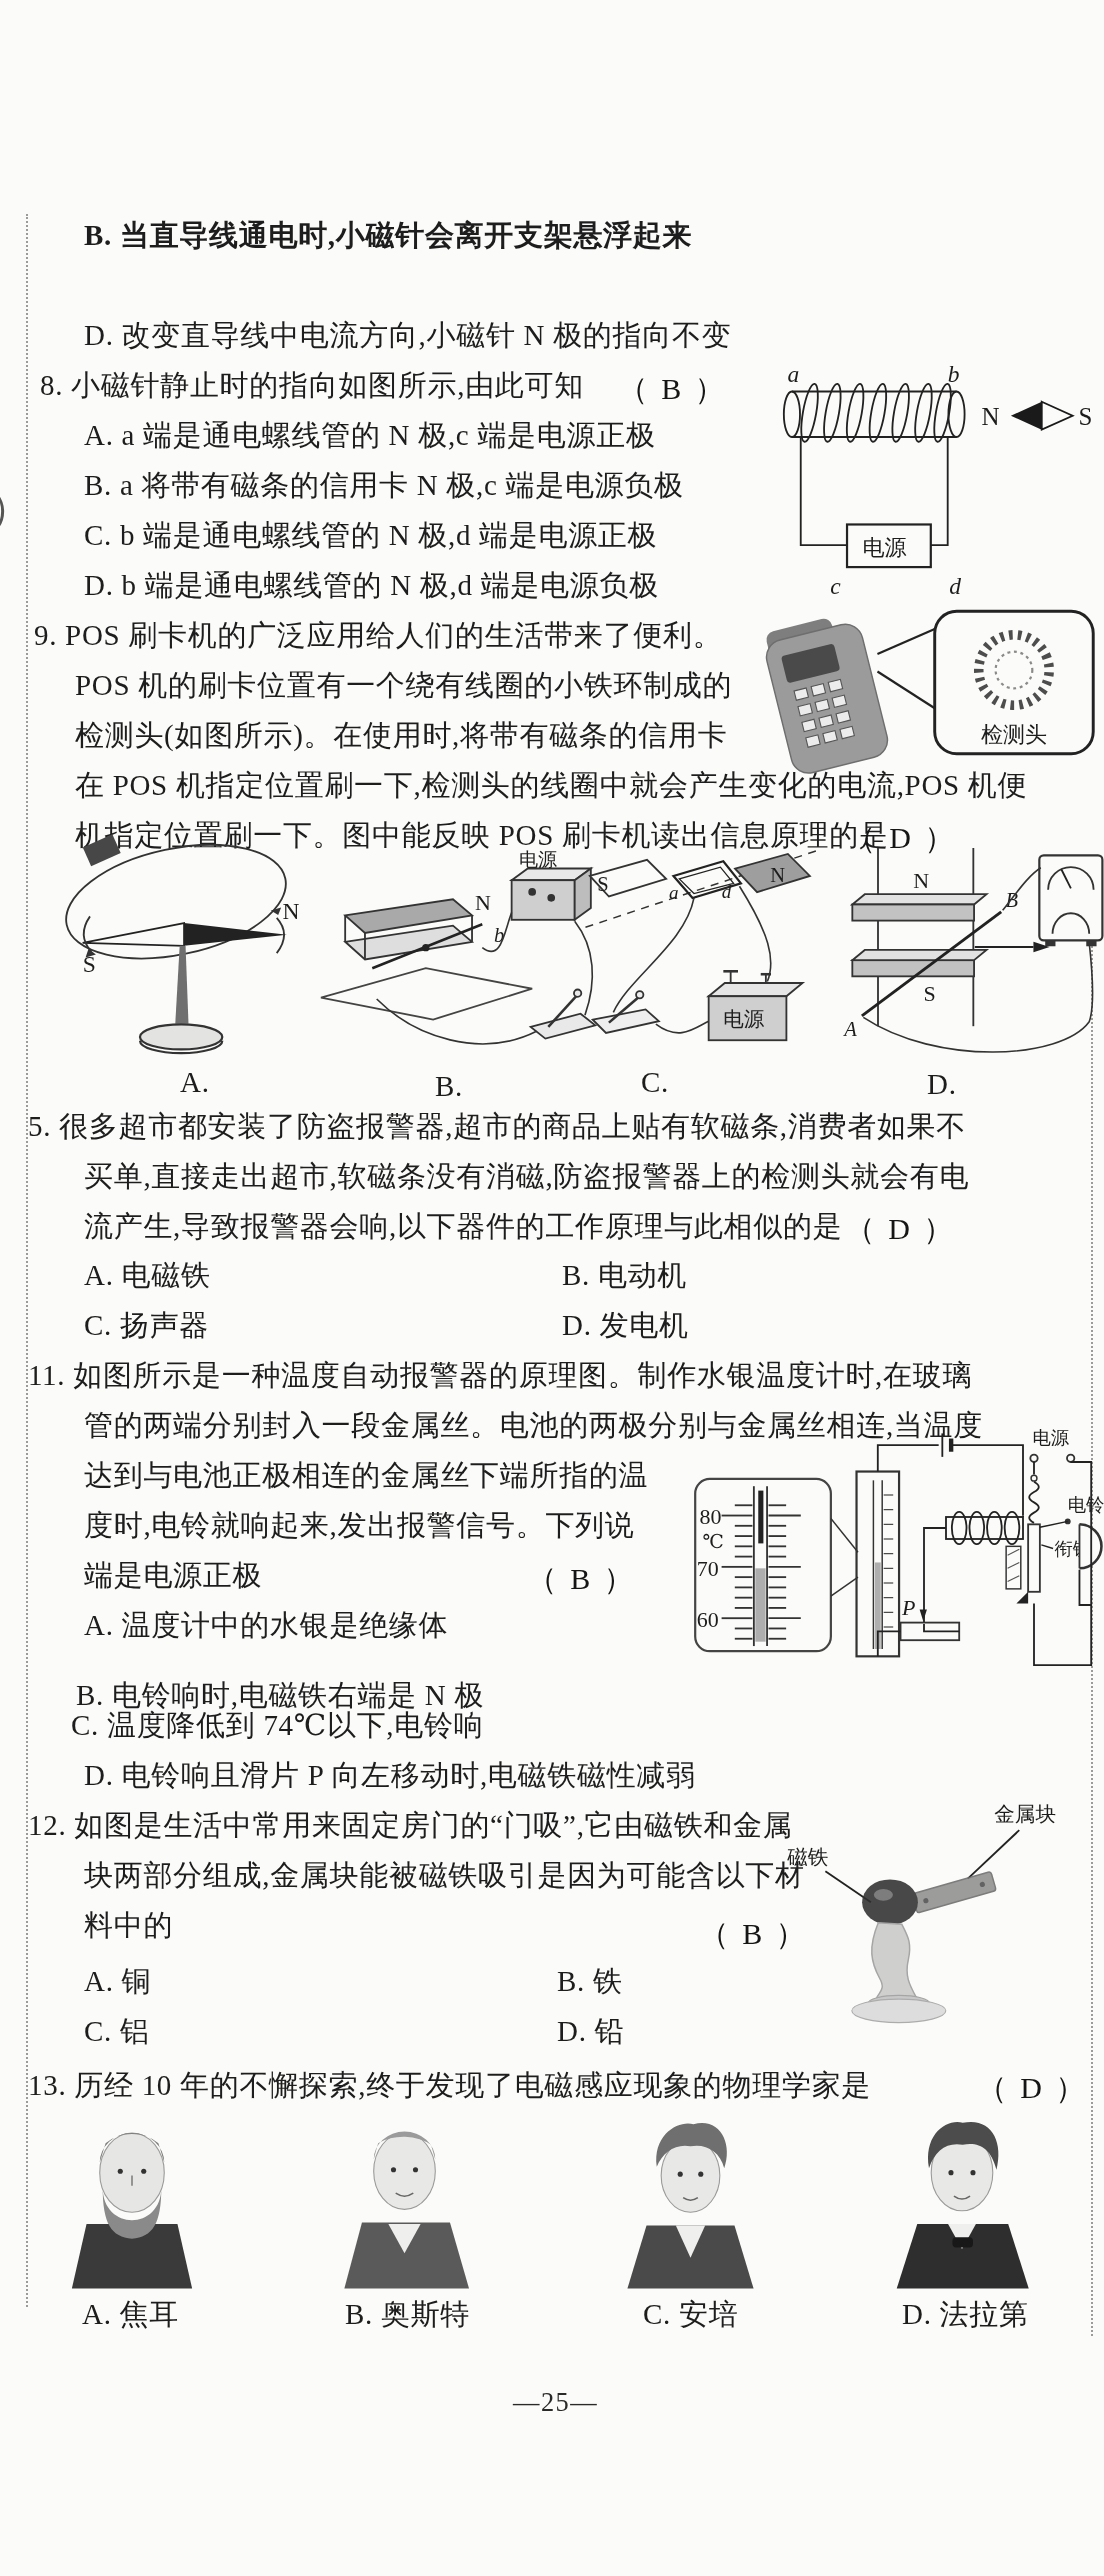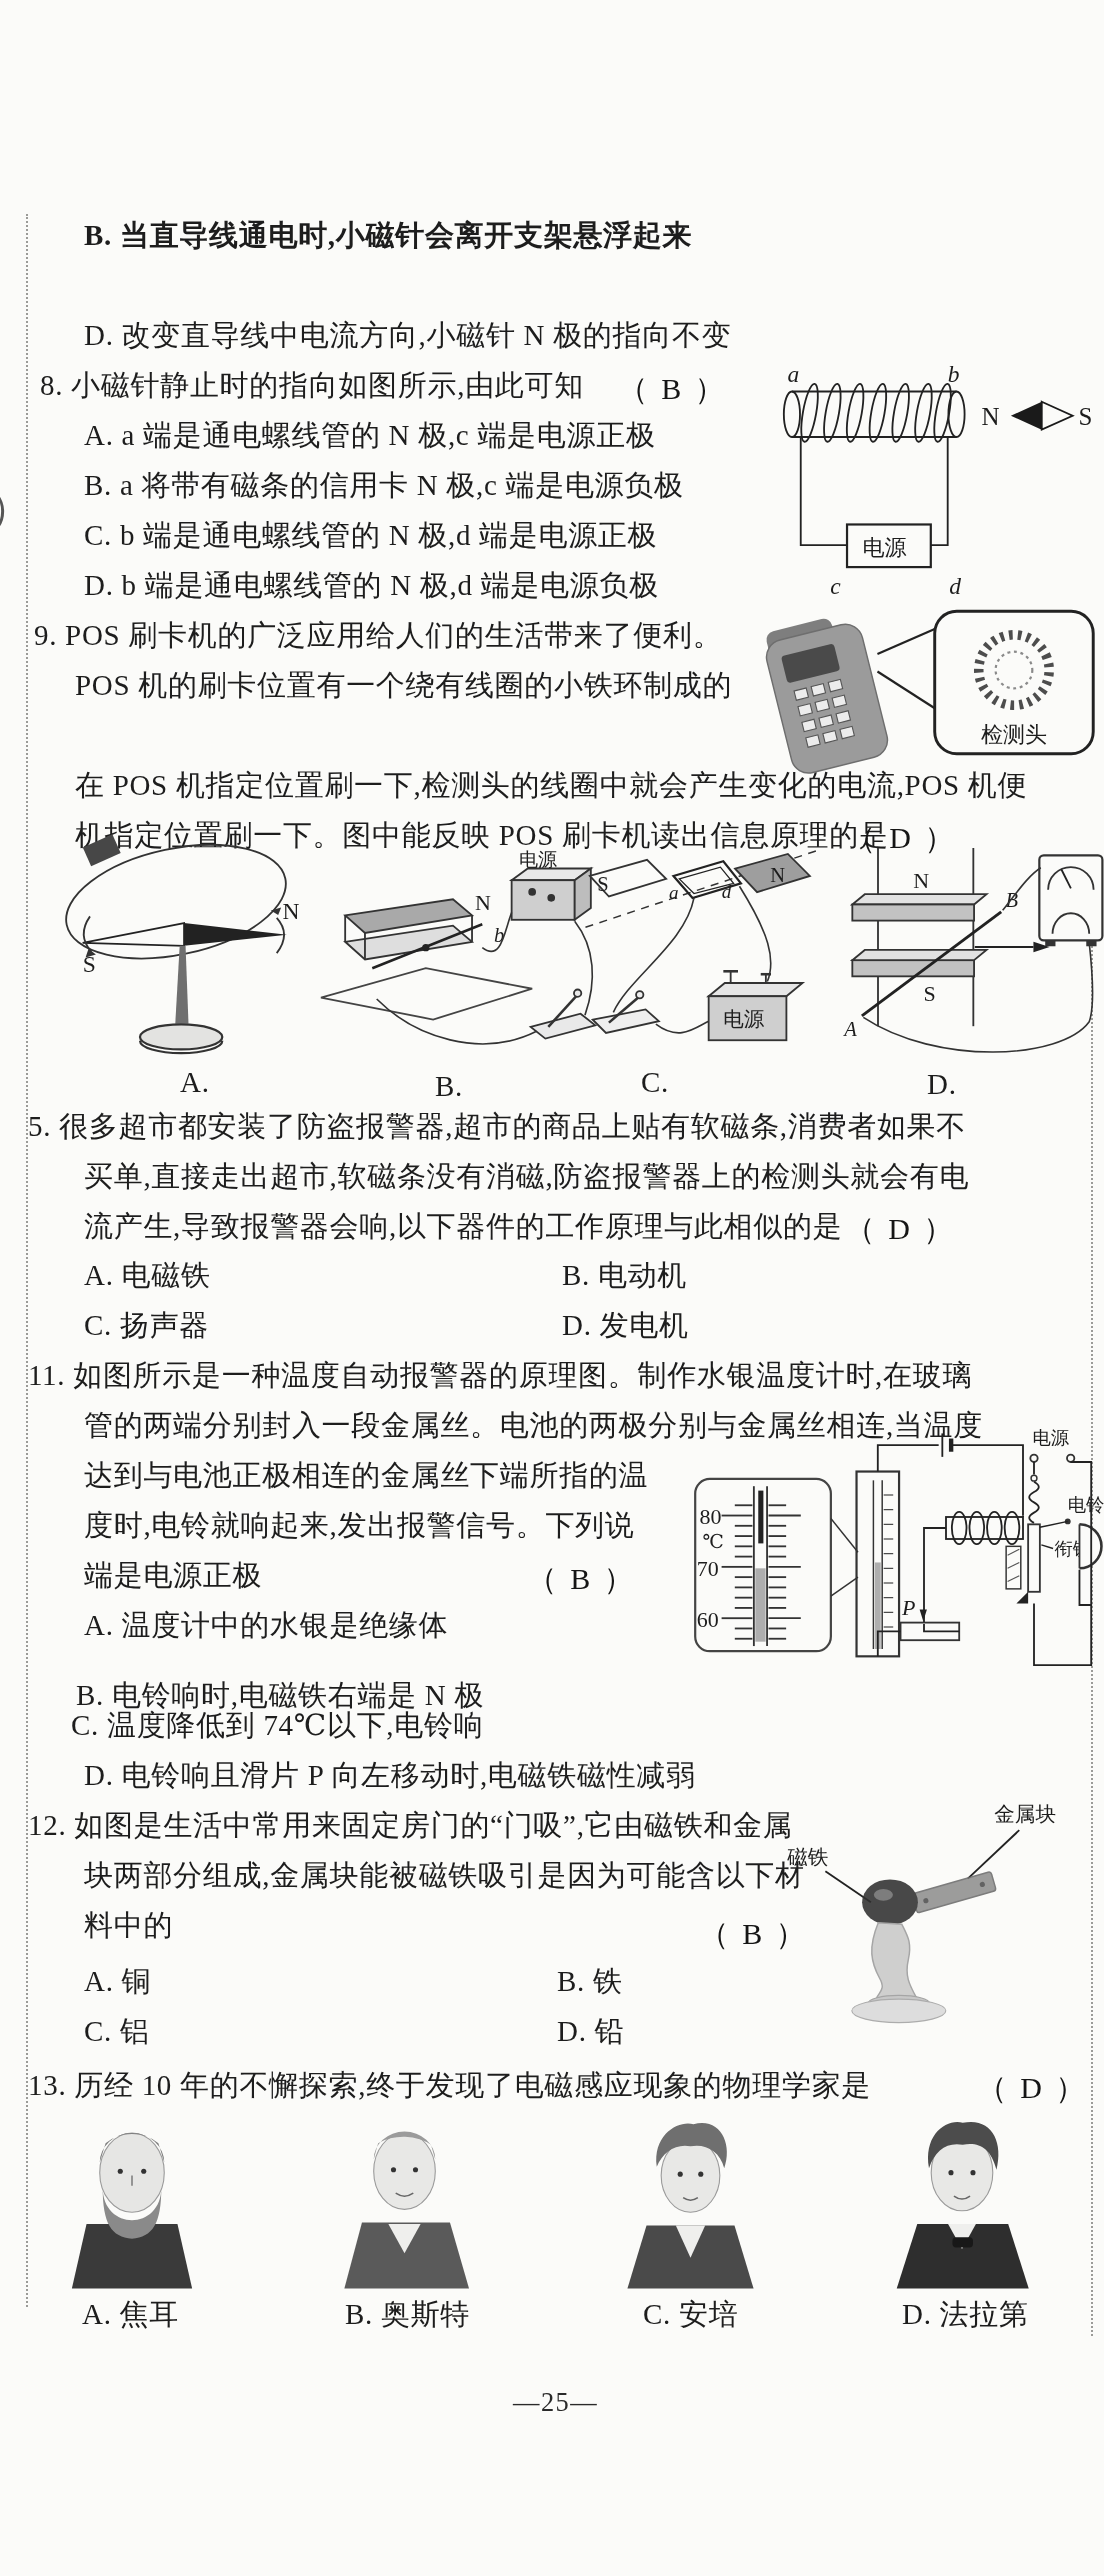--- a/index.html
+++ b/index.html
@@ -62,20 +62,21 @@
     <g>
       <text x="296" y="100" font-size="34">N</text>
       <polygon points="336,88 378,69 378,107" fill="#1a1a1a"></polygon>
       <polygon points="378,69 420,88 378,107" fill="#fbfbf9" stroke="#1a1a1a" stroke-width="2.5"></polygon>
       <text x="428" y="100" font-size="34">S</text>
     </g>
   </svg>
 
   <div class="ln" style="left:34px;top:620px;">9. POS 刷卡机的广泛应用给人们的生活带来了便利。</div>
   <div class="ln" style="left:75px;top:670px;">POS 机的刷卡位置有一个绕有线圈的小铁环制成的</div>
+  <div class="ln" style="left:75px;top:720px;">检测头(如图所示)。在使用时,将带有磁条的信用卡</div>
   <div class="ln" style="left:75px;top:770px;">在 POS 机指定位置刷一下,检测头的线圈中就会产生变化的电流,POS 机便</div>
   <div class="ln" style="left:75px;top:820px;">机指定位置刷一下。图中能反映 POS 刷卡机读出信息原理的是</div>
   <div class="ans" style="left:846px;top:818px;">（ D ）</div>
 
   <svg style="left:738px;top:604px;" width="367" height="182" viewBox="0 0 500 248">
     <g transform="rotate(-14 120 120)">
       <rect x="58" y="22" width="92" height="56" rx="12" fill="#7e7e7e"></rect>
       <rect x="52" y="36" width="134" height="186" rx="24" fill="#9b9b9b" stroke="#6e6e6e" stroke-width="2"></rect>
       <rect x="72" y="58" width="74" height="38" rx="5" fill="#4a4a4a"></rect>
       <g fill="#ececec" stroke="#555" stroke-width="1.5">

